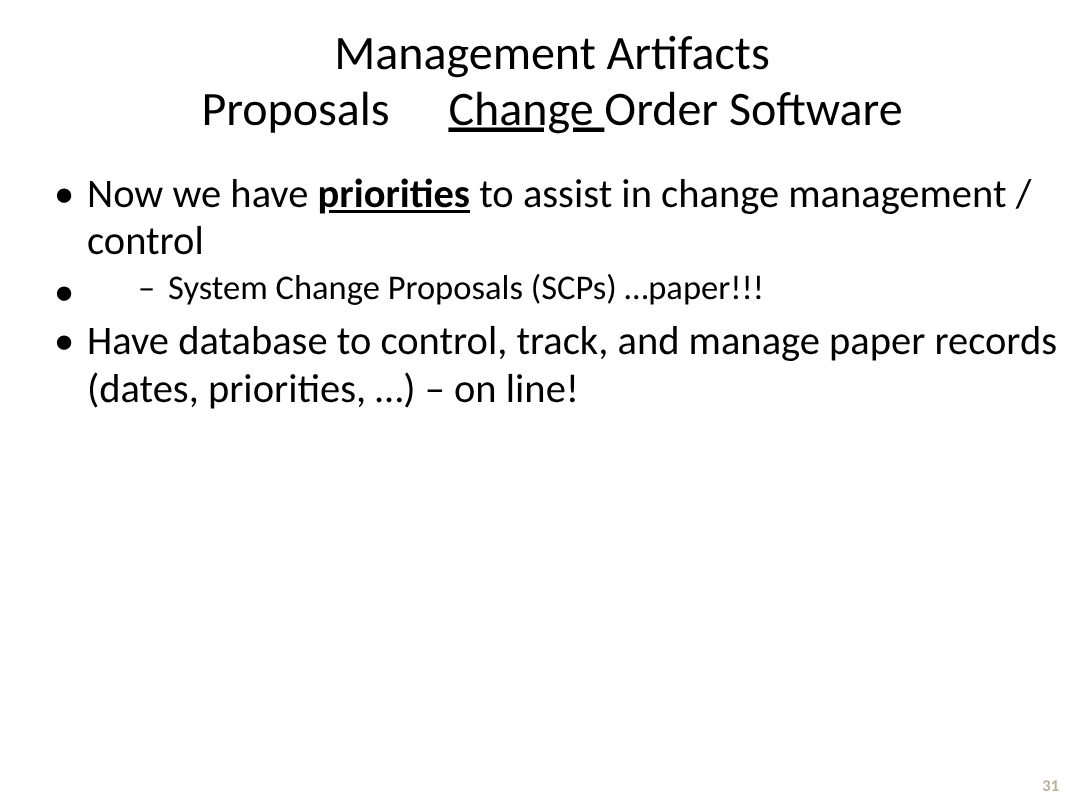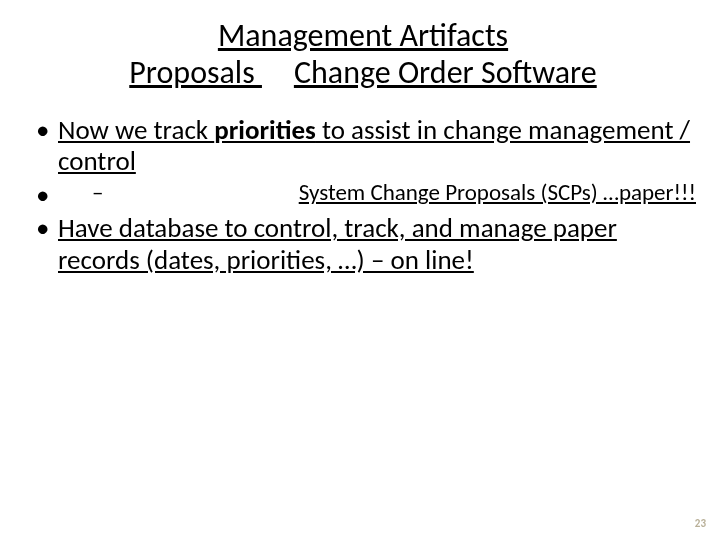--- a/index.html
+++ b/index.html
@@ -9,22 +9,21 @@
     height: 540px;
     background: #fff;
     font-family: Calibri, "Segoe UI", Arial, sans-serif;
     color: #000;
   }
   .slide {
     position: relative;
     width: 720px;
     height: 540px;
     box-sizing: border-box;
-    padding: 18px 24px 0 30px;
-    text-decoration: underline;
+    padding: 18px 14px 0 30px;
   }
   .title {
     text-align: center;
     font-size: 32px;
     line-height: 1.15;
     margin-bottom: 22px;
   }
   .title .line2 {
     display: block;
   }
@@ -49,21 +48,20 @@
     position: absolute;
     left: 6px;
     top: 0;
     font-size: 27px;
   }
   ul.sub {
     list-style: none;
     padding: 0;
     margin: 2px 0 6px 0;
     font-size: 23px;
-    text-align: right;
   }
   ul.sub > li {
     position: relative;
     padding-left: 54px;
   }
   ul.sub > li::before {
     content: "–";
     position: absolute;
     left: 34px;
     top: 0;
@@ -88,28 +86,28 @@
 
   <div class="title">
     <span>Management Artifacts</span>
     <span class="line2">
       <span>Proposals </span><span class="underline">Change </span><span>Order Software</span>
     </span>
   </div>
 
   <ul class="top">
     <li>
-      <span>Now we track </span><span class="bold-underline">priorities</span><span> to assist in change management / control</span>
+      <span>Now we have </span><span class="bold-underline">priorities</span><span> to assist in change management / control</span>
     </li>
     <li>
       <ul class="sub">
         <li>
           <span>System Change Proposals (SCPs) …paper!!!</span>
         </li>
       </ul>
     </li>
     <li>
       <span>Have database to control, track, and manage paper records (dates, priorities, …) – on line!</span>
     </li>
   </ul>
 
-  <div class="pagenum">23</div>
+  <div class="pagenum">31</div>
 </div>
 
 </body></html>

